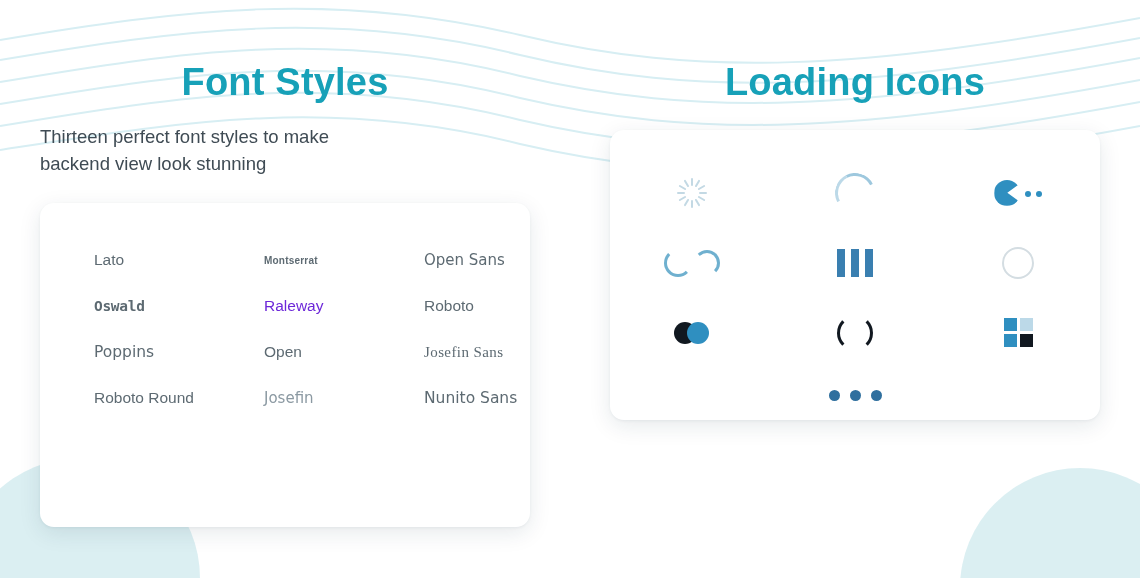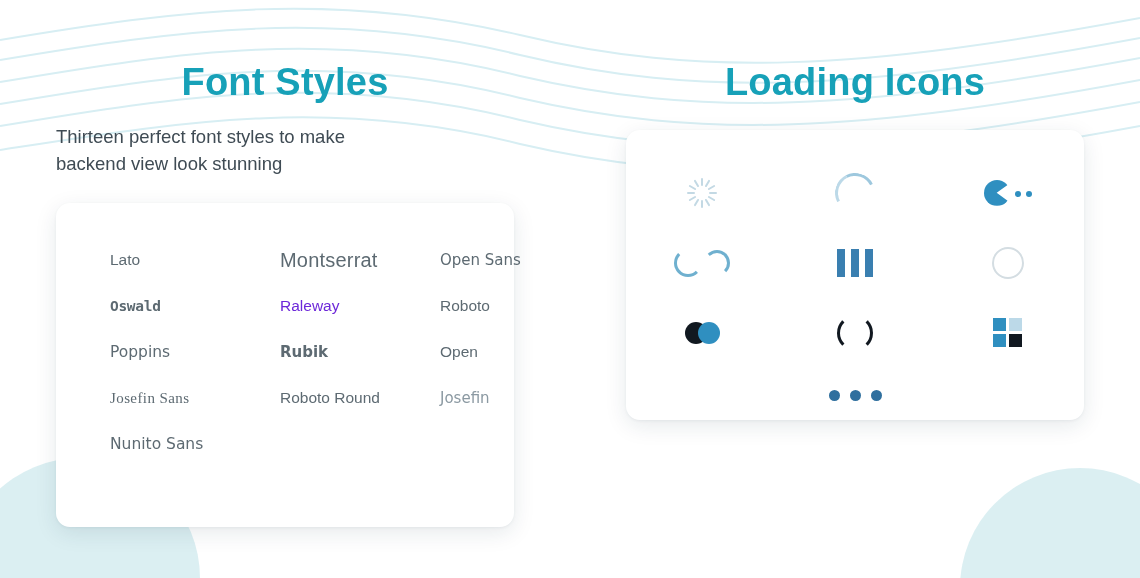--- a/index.html
+++ b/index.html
@@ -45,21 +45,21 @@
     position: relative;
     display: flex;
     width: 1140px;
     height: 578px;
     box-sizing: border-box;
     padding: 0;
   }
   .col {
     width: 570px;
     box-sizing: border-box;
-    padding: 0 56px;
+    padding: 0 40px;
     position: relative;
   }
   .heading {
     text-align: center;
     color: #17a1b8;
     font-size: 38px;
     font-weight: bold;
     letter-spacing: .2px;
     margin-top: 62px;
     line-height: 1.1;
@@ -98,21 +98,21 @@
     color: #5d6a72;
     font-size: 16px;
     display: flex;
     align-items: center;
   }
   .f-lato      { font-family: "Liberation Sans", sans-serif; font-size: 15.5px; }
   .f-oswald    { font-family: "DejaVu Sans Mono", monospace; font-weight: bold; font-size: 14.5px; letter-spacing: -0.3px; }
   .f-poppins   { font-family: "DejaVu Sans", sans-serif; font-size: 15.5px; }
   .f-josefin   { font-family: Liberation Serif, serif; font-size: 15px; letter-spacing: .4px; }
   .f-nunito    { font-family: "DejaVu Sans", sans-serif; font-size: 15.5px; }
-  .f-montserrat{ font-family: "Liberation Sans", sans-serif; font-size: 20px; letter-spacing: .2px; }
+  .f-montserrat{ font-family: "Liberation Sans", sans-serif; font-size: 10px; letter-spacing: .2px; font-weight: bold; }
   .f-raleway   { font-family: Liberation Sans, sans-serif; font-size: 15.5px; color: #6d28d9; }
   .f-rubik     { font-family: "DejaVu Sans", sans-serif; font-weight: bold; font-size: 15px; }
   .f-varela    { font-family: "Liberation Sans", sans-serif; font-size: 15.5px; }
   .f-opensans  { font-family: "DejaVu Sans", sans-serif; font-size: 15px; }
   .f-roboto    { font-family: "Liberation Sans", sans-serif; font-size: 15.5px; }
   .f-inter     { font-family: "Liberation Sans", sans-serif; font-size: 15.5px; }
   .f-manrope   { font-family: "DejaVu Sans", sans-serif; font-size: 15px; color: #8b99a2; }
 
   .loader-grid {
     display: grid;
@@ -267,21 +267,20 @@
       <div class="font-grid">
         <div class="font-cell f-lato">Lato</div>
         <div class="font-cell f-montserrat">Montserrat</div>
         <div class="font-cell f-opensans">Open Sans</div>
 
         <div class="font-cell f-oswald">Oswald</div>
         <div class="font-cell f-raleway">Raleway</div>
         <div class="font-cell f-roboto">Roboto</div>
 
         <div class="font-cell f-poppins">Poppins</div>
-        <div class="font-cell f-rubik">Rubik</div>
         <div class="font-cell f-inter">Open</div>
 
         <div class="font-cell f-josefin">Josefin Sans</div>
         <div class="font-cell f-varela">Roboto Round</div>
         <div class="font-cell f-manrope">Josefin</div>
 
         <div class="font-cell f-nunito">Nunito Sans</div>
       </div>
     </div>
   </div>

